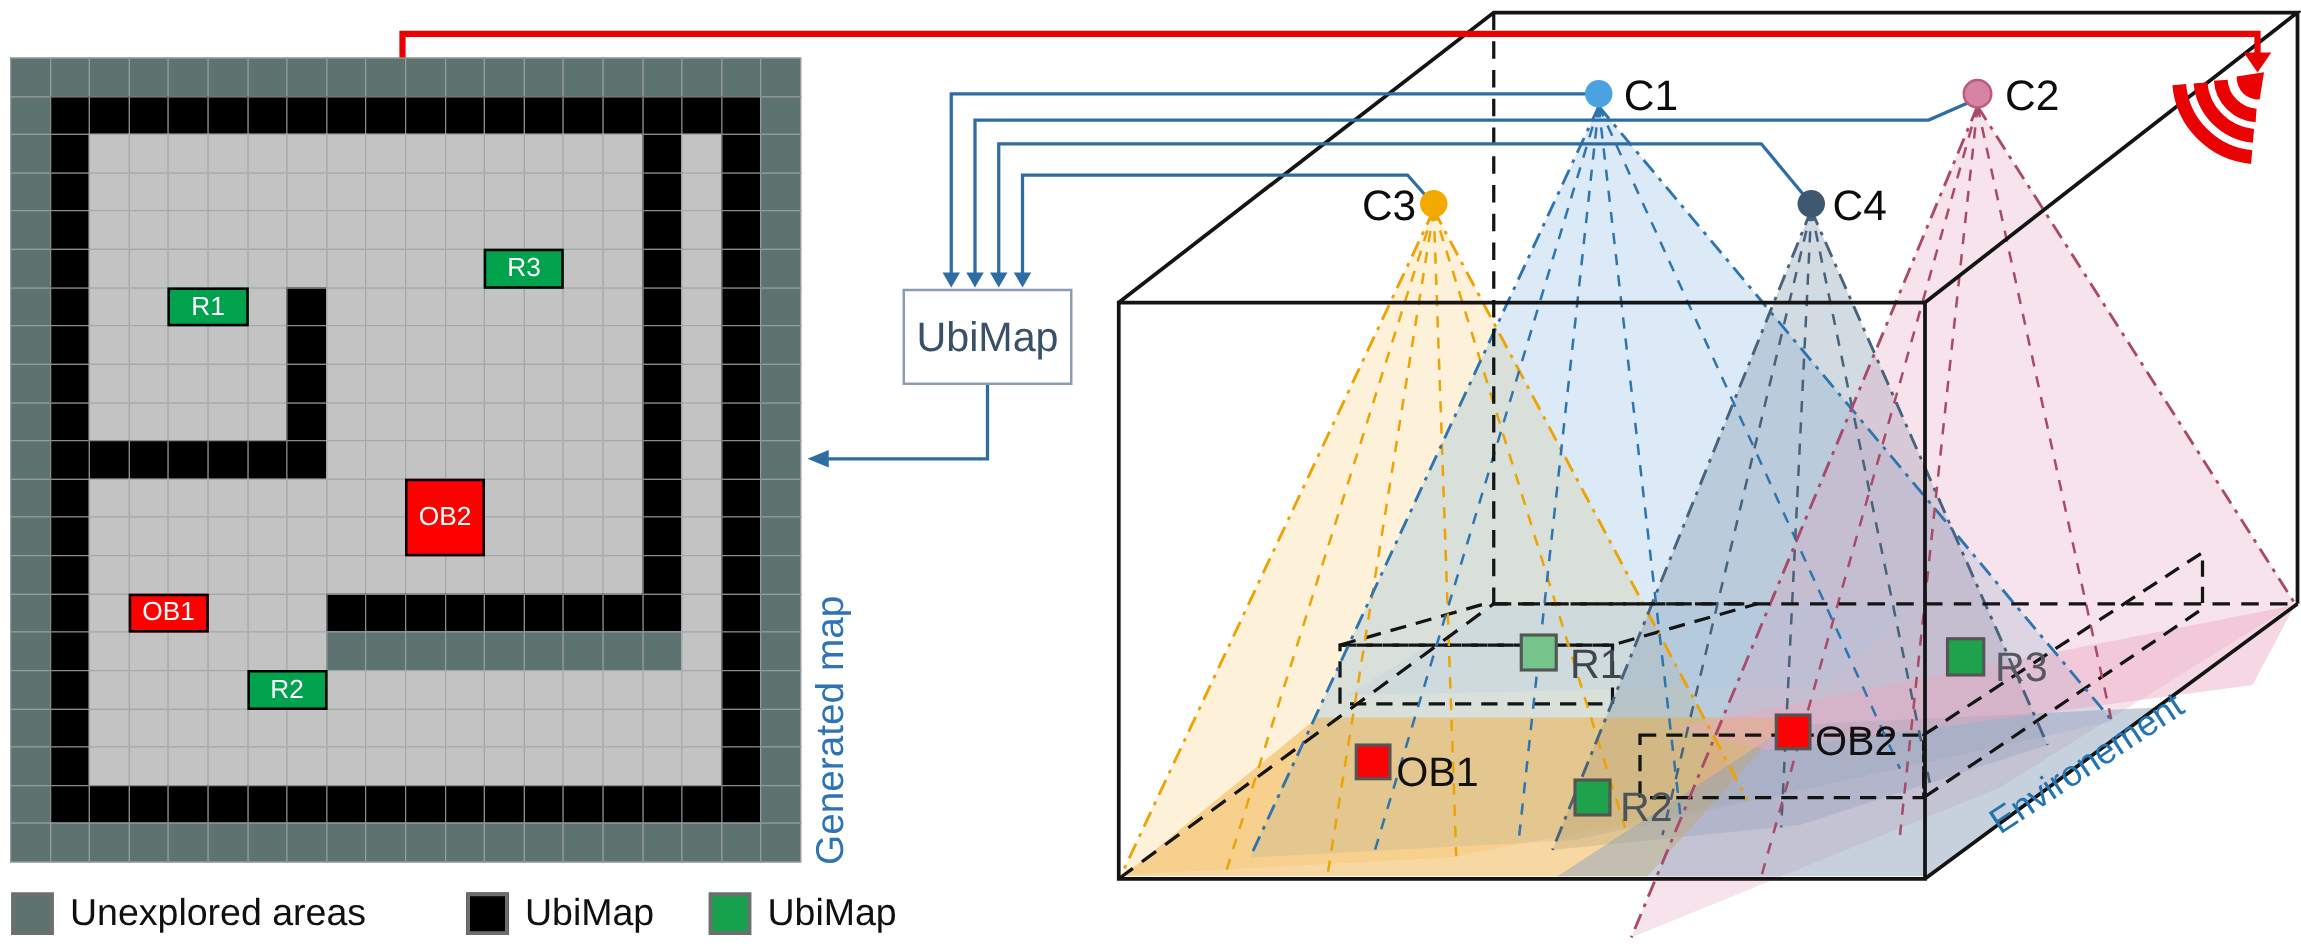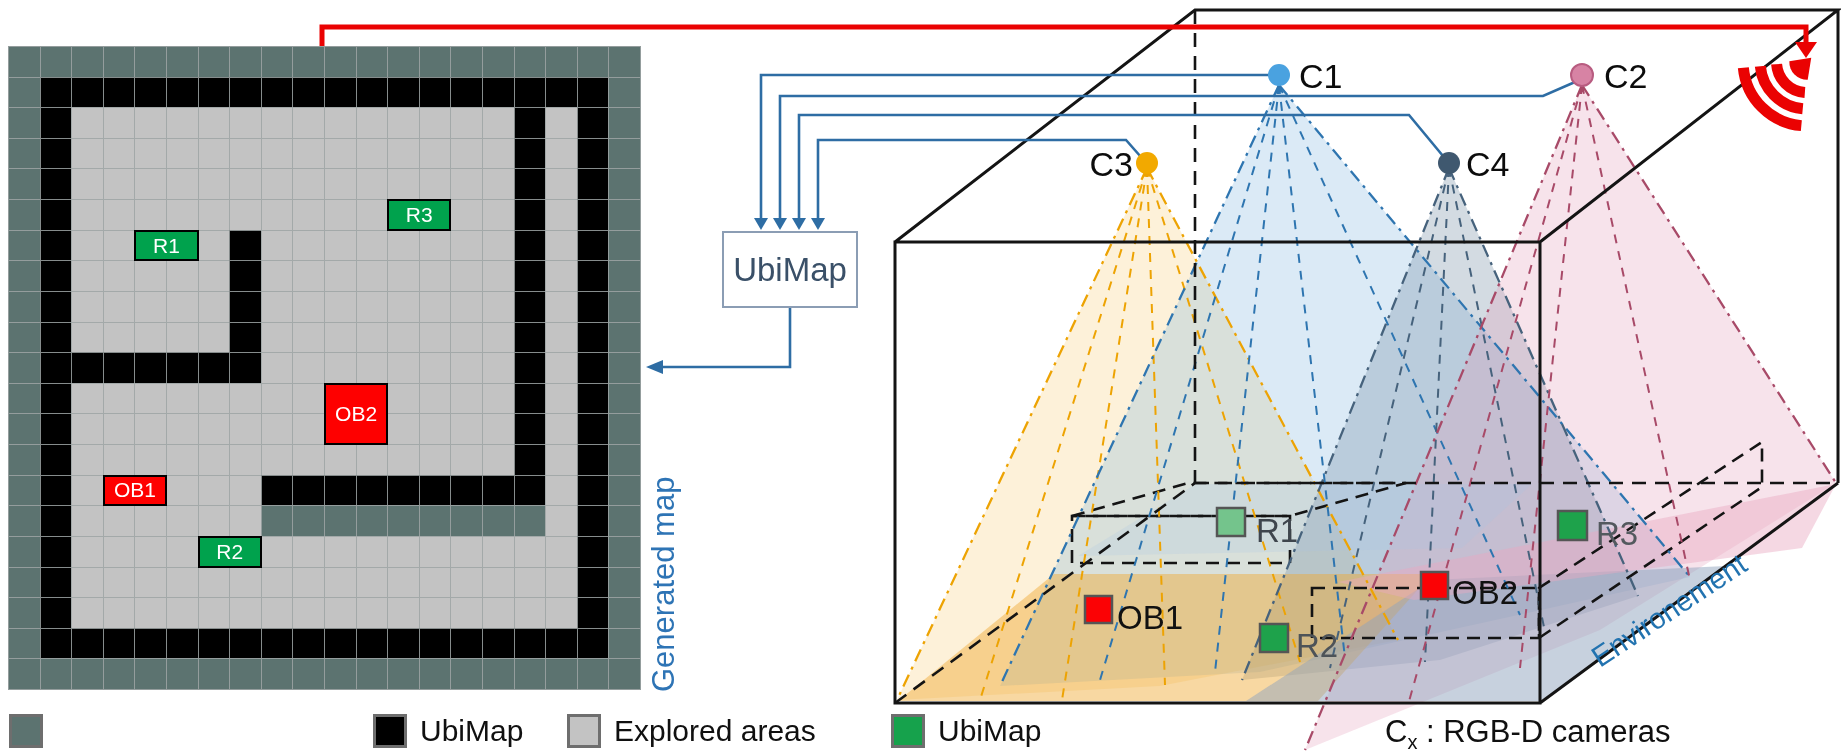--- a/index.html
+++ b/index.html
@@ -589,31 +589,25 @@
       </g>
     </g>
 
     <text x="0" y="0" transform="translate(1600,668) rotate(-33.5)" font-size="29" fill="#2273b0">Environement</text>
   </svg>
 
   <div id="legend">
 
     <div class="legend-item">
         <div class="legend-swatch" style="background: rgb(92, 115, 112);"></div>
+        <span class="legend-label">Unexplored areas</span>
       </div>
       <div class="legend-item">
         <div class="legend-swatch" style="background: rgb(0, 0, 0);"></div>
         <span class="legend-label">UbiMap</span>
       </div>
       <div class="legend-item">
-        <div class="legend-swatch" style="background: rgb(195, 195, 195);"></div>
-        <span class="legend-label">Explored areas</span>
-      </div>
-      <div class="legend-item">
         <div class="legend-swatch" style="background: rgb(22, 162, 76);"></div>
         <span class="legend-label">UbiMap</span>
       </div>
-      <div id="legend-cameras">
-      <span>C</span><sub>x</sub><span> : RGB-D cameras</span>
-    </div>
   </div>
 
 </div>
 
 </body></html>

